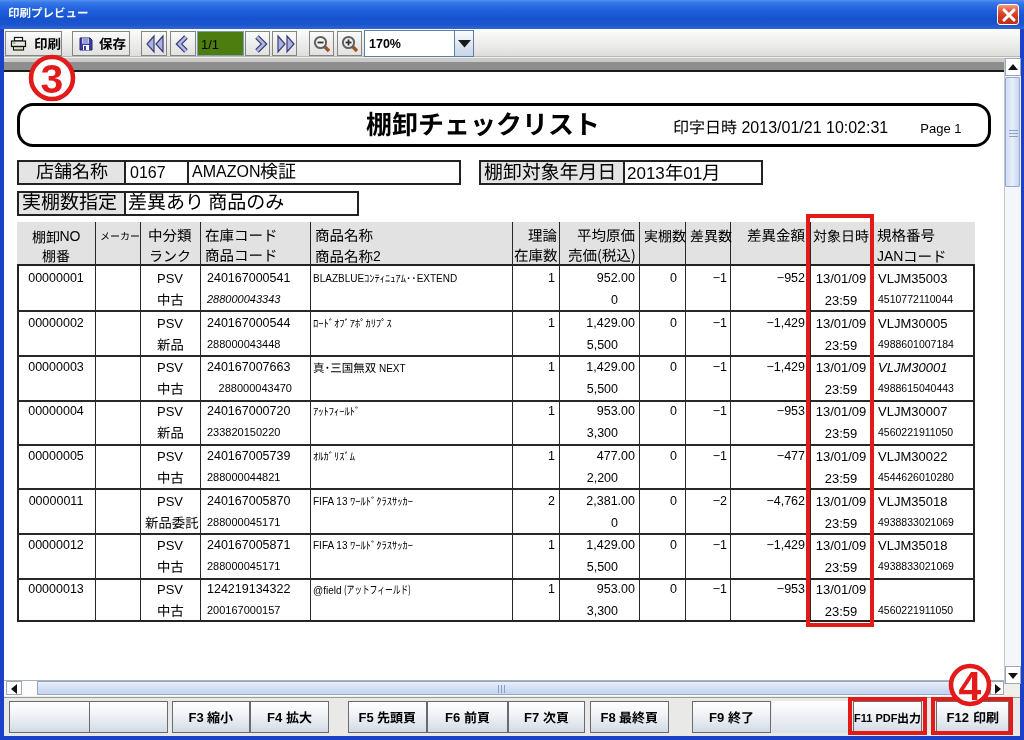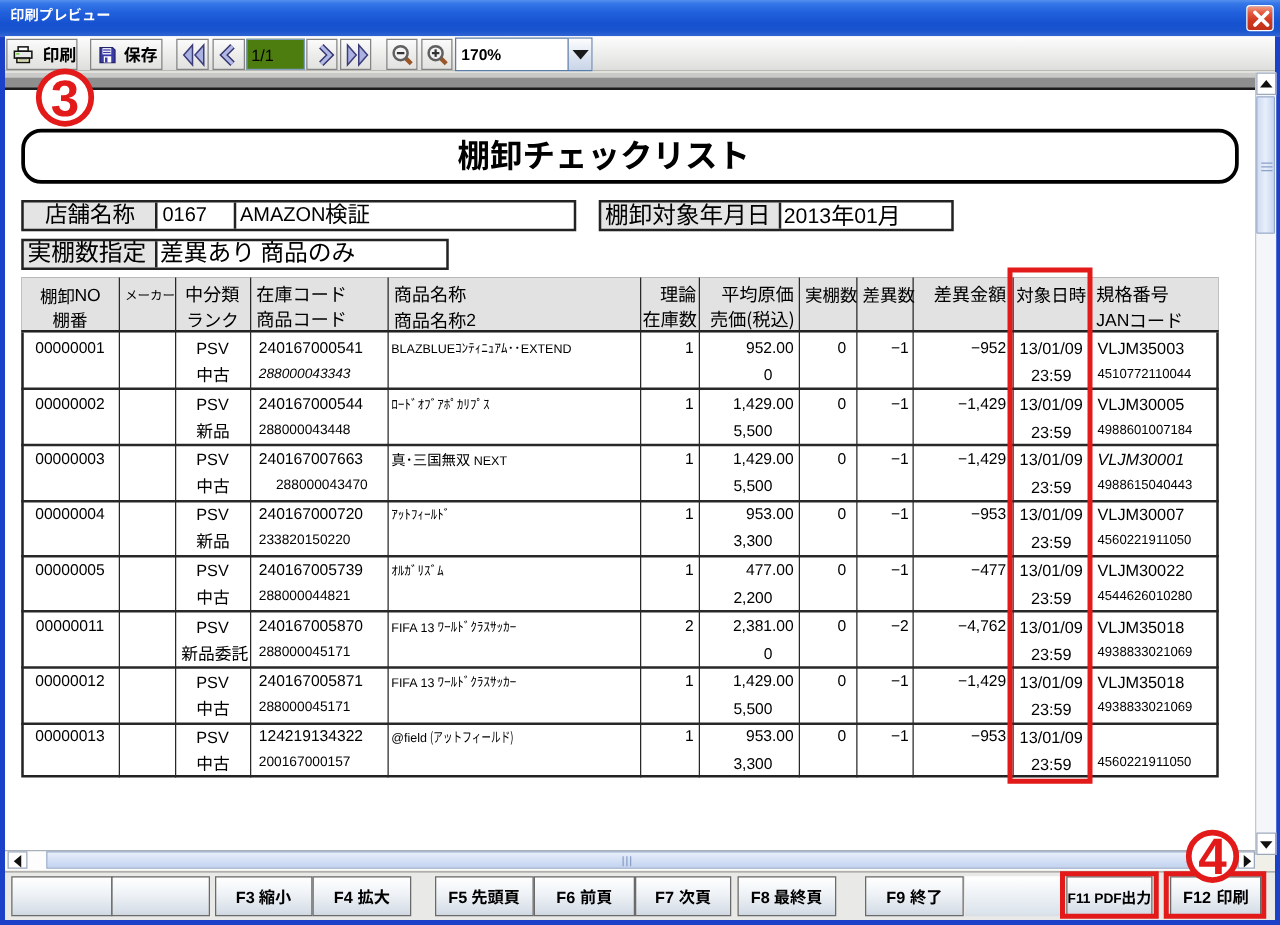--- a/index.html
+++ b/index.html
@@ -291,20 +291,28 @@
           <use href="#b5378" x="1000"></use>
           <use href="#b30c1" x="2000"></use>
           <use href="#b30a7" x="3000"></use>
           <use href="#b30c3" x="4000"></use>
           <use href="#b30af" x="5000"></use>
           <use href="#b30ea" x="6000"></use>
           <use href="#b30b9" x="7000"></use>
           <use href="#b30c8" x="8000"></use>
         </g>
       </svg></div>
+    <div class="doc ln" style="left:673px;top:119px;font-size:16px"><svg style="vertical-align:-4.5px" width="64.0" height="18.6" viewBox="0 0 64.0 18.6">
+        <g fill="#000" transform="translate(0 14.1) scale(0.016 -0.016)">
+          <use href="#r5370" x="0"></use>
+          <use href="#r5b57" x="1000"></use>
+          <use href="#r65e5" x="2000"></use>
+          <use href="#r6642" x="3000"></use>
+        </g>
+      </svg> <span>2013/01/21 10:02:31</span><span style="font-size:13px;margin-left:32px">Page 1</span></div>
     <div class="doc" style="left:17px;top:160px;width:107px;height:25px;background:#e4e4e4"></div>
     <div class="doc" style="left:17px;top:160px;width:444px;height:25px;border:2px solid #222;">
       <div class="doc" style="left:105px;top:0;width:2px;height:21px;background:#222"></div>
       <div class="doc" style="left:168px;top:0;width:2px;height:21px;background:#222"></div>
     </div>
     <div class="doc ln" style="left:36px;top:162px"><svg width="72.0" height="20.9" viewBox="0 0 72.0 20.9">
         <g fill="#000" transform="translate(0 15.8) scale(0.018 -0.018)">
           <use href="#r5e97" x="0"></use>
           <use href="#r8217" x="1000"></use>
           <use href="#r540d" x="2000"></use>
@@ -607,21 +615,21 @@
     <div class="doc ln" style="left:878px;top:338px;width:95px;text-align:left;font-size:10.5px;">4988601007184</div>
     <div class="doc ln" style="left:22px;top:360px;width:68px;text-align:center;font-size:12.5px;">00000003</div>
     <div class="doc ln" style="left:145px;top:360px;width:50px;text-align:center;font-size:13px;">PSV</div>
     <div class="doc ln" style="left:145px;top:382px;width:50px;text-align:center;font-size:13px;"><svg style="vertical-align:-3.8px;" width="26.8" height="15.5" viewBox="0 0 26.8 15.5">
         <g fill="#000" transform="translate(0 11.8) scale(0.0134 -0.0134)">
           <use href="#r4e2d" x="0"></use>
           <use href="#r53e4" x="1000"></use>
         </g>
       </svg></div>
     <div class="doc ln" style="left:207px;top:360px;width:101px;text-align:left;font-size:12.5px;">240167007663</div>
-    <div class="doc ln" style="left:207px;top:382px;width:101px;text-align:center;font-size:11px;">288000043470</div>
+    <div class="doc ln" style="left:191px;top:382px;width:101px;text-align:right;font-size:11px;">288000043470</div>
     <div class="doc ln" style="left:313px;top:362px;width:197px;text-align:left;font-size:10px;"><svg style="vertical-align:-3.2px;" width="63.2" height="13.3" viewBox="0 0 63.2 13.3">
         <g fill="#000" transform="translate(0 10.1) scale(0.0115 -0.0115)">
           <use href="#r771f" x="0"></use>
           <use href="#rff65" x="1000"></use>
           <use href="#r4e09" x="1500"></use>
           <use href="#r56fd" x="2500"></use>
           <use href="#r7121" x="3500"></use>
           <use href="#r53cc" x="4500"></use>
         </g>
       </svg><span> NEXT</span></div>

